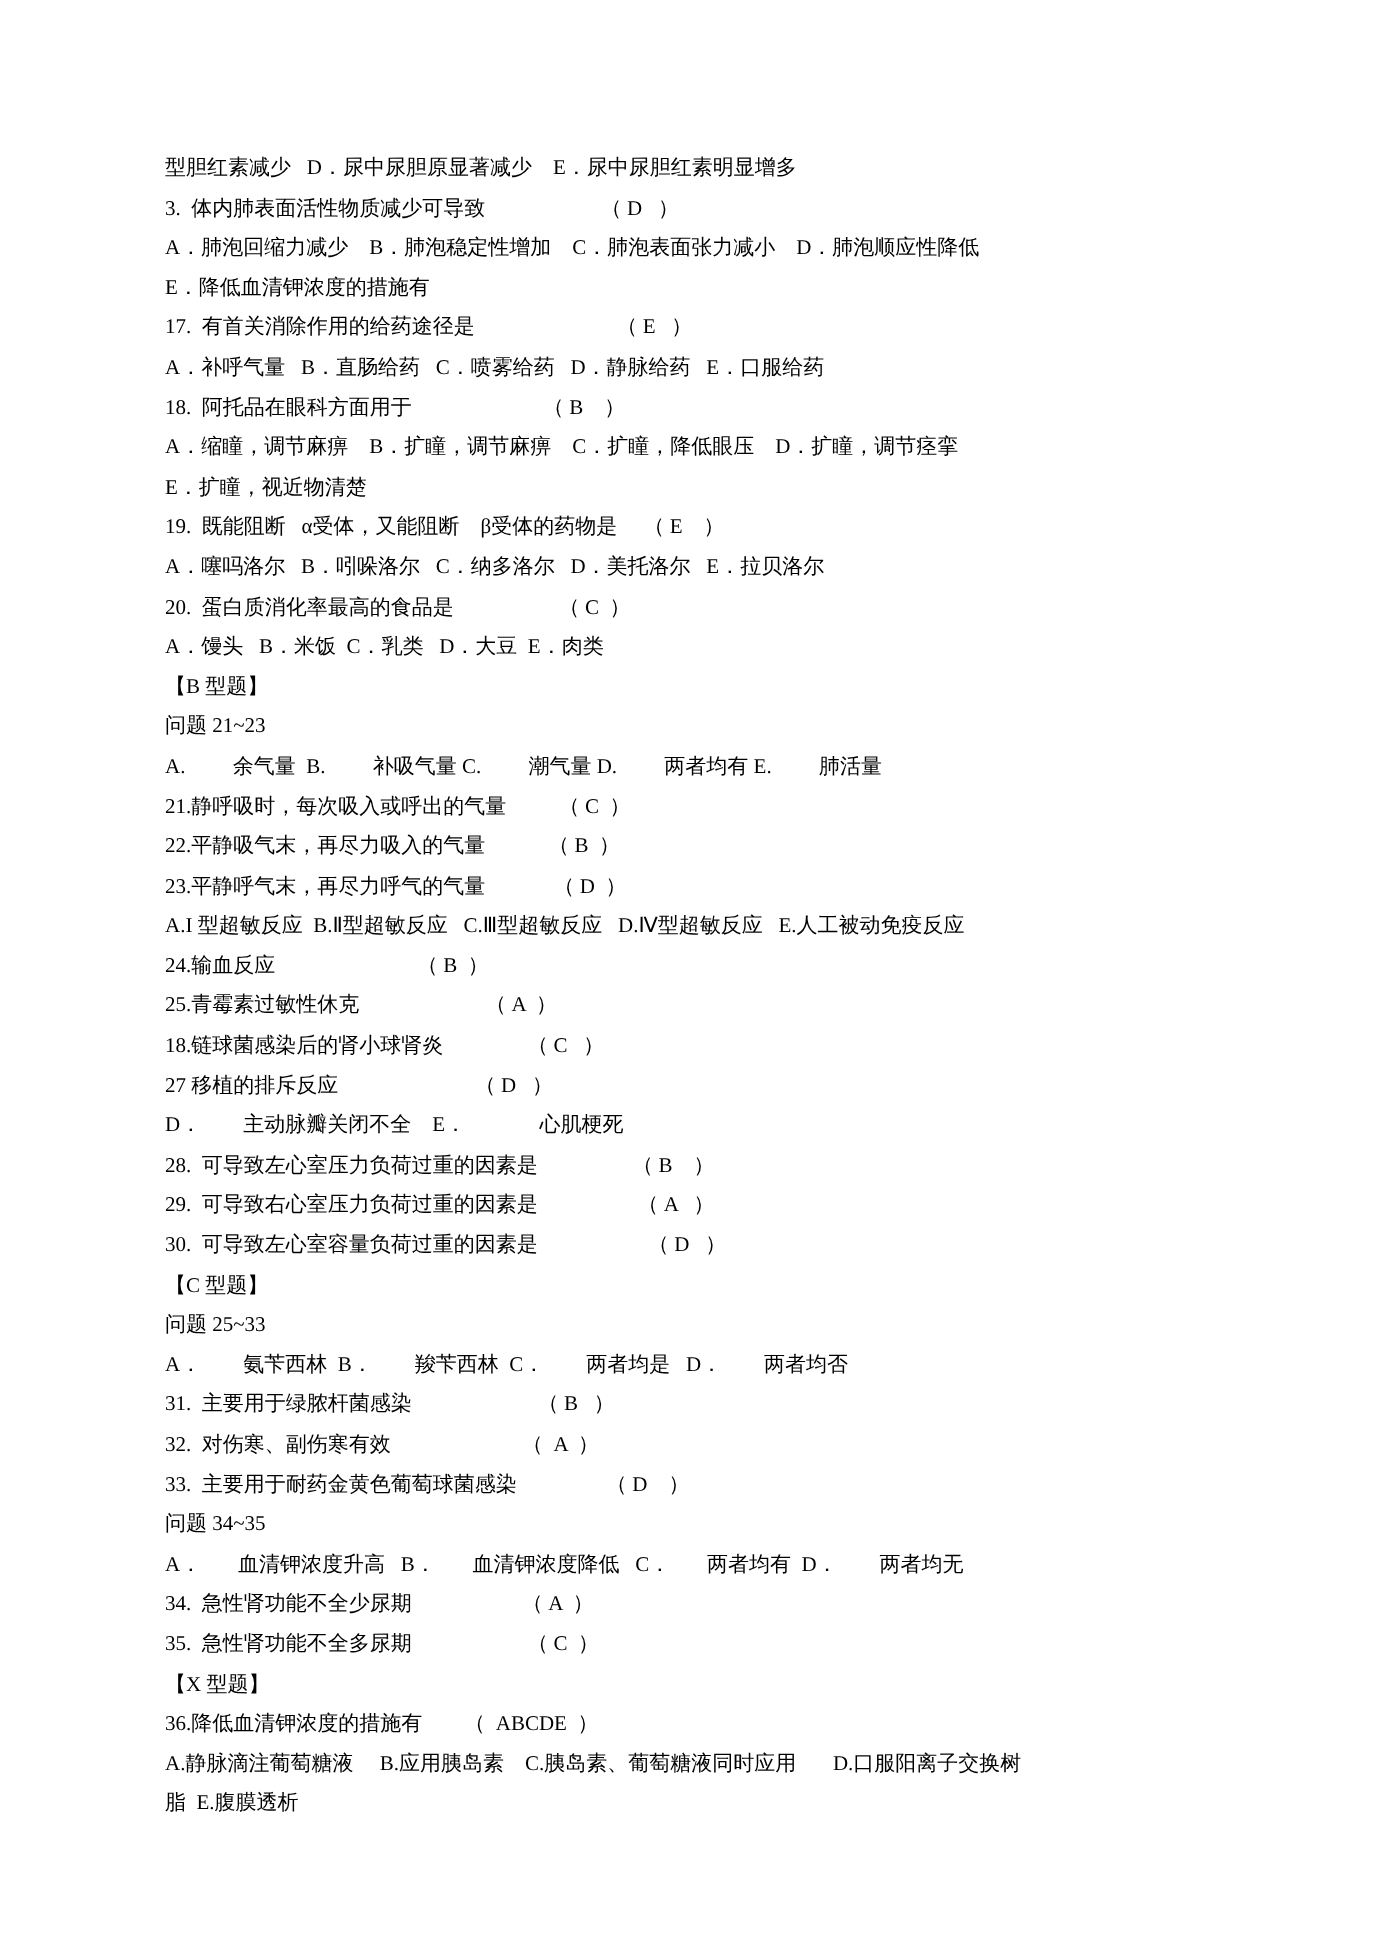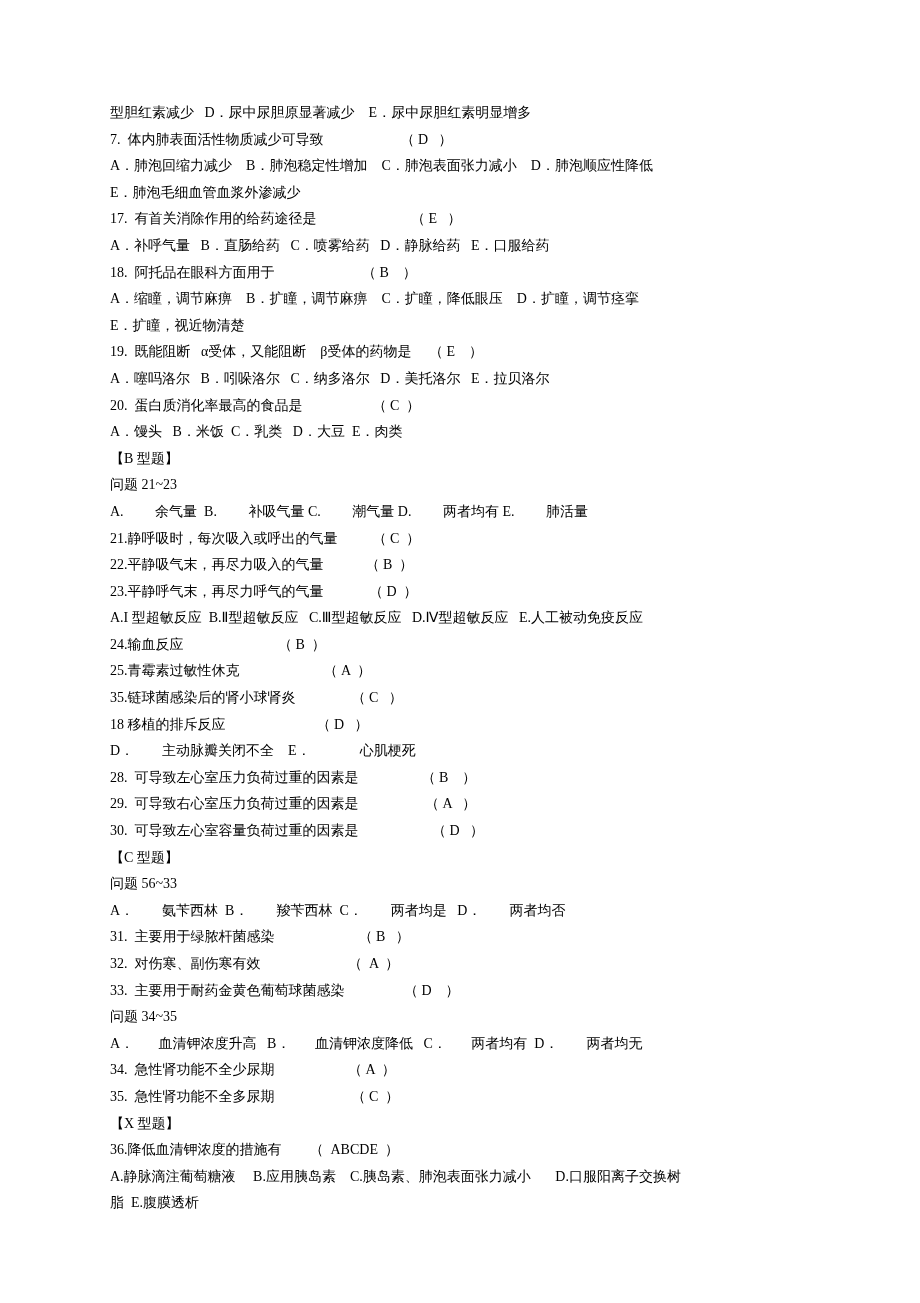--- a/index.html
+++ b/index.html
@@ -13,54 +13,54 @@
     width: 920px;
     box-sizing: border-box;
   }
   .line { white-space: pre-wrap; }
 </style>
 </head>
 <body>
 
 <div id="doc">
     <div class="line">型胆红素减少   D．尿中尿胆原显著减少    E．尿中尿胆红素明显增多</div>
-    <div class="line">7.  体内肺表面活性物质减少可导致                      （ D   ）</div>
+    <div class="line">3.  体内肺表面活性物质减少可导致                      （ D   ）</div>
     <div class="line">A．肺泡回缩力减少    B．肺泡稳定性增加    C．肺泡表面张力减小    D．肺泡顺应性降低</div>
-    <div class="line">E．肺泡毛细血管血浆外渗减少</div>
+    <div class="line">E．降低血清钾浓度的措施有</div>
     <div class="line">17.  有首关消除作用的给药途径是                           （ E   ）</div>
     <div class="line">A．补呼气量   B．直肠给药   C．喷雾给药   D．静脉给药   E．口服给药</div>
     <div class="line">18.  阿托品在眼科方面用于                         （ B    ）</div>
     <div class="line">A．缩瞳，调节麻痹    B．扩瞳，调节麻痹    C．扩瞳，降低眼压    D．扩瞳，调节痉挛</div>
     <div class="line">E．扩瞳，视近物清楚</div>
     <div class="line">19.  既能阻断   α受体，又能阻断    β受体的药物是     （ E    ）</div>
     <div class="line">A．噻吗洛尔   B．吲哚洛尔   C．纳多洛尔   D．美托洛尔   E．拉贝洛尔</div>
     <div class="line">20.  蛋白质消化率最高的食品是                    （ C  ）</div>
     <div class="line">A．馒头   B．米饭  C．乳类   D．大豆  E．肉类</div>
     <div class="line">【B 型题】</div>
     <div class="line">问题 21~23</div>
     <div class="line">A.         余气量  B.         补吸气量 C.         潮气量 D.         两者均有 E.         肺活量</div>
     <div class="line">21.静呼吸时，每次吸入或呼出的气量          （ C  ）</div>
     <div class="line">22.平静吸气末，再尽力吸入的气量            （ B  ）</div>
     <div class="line">23.平静呼气末，再尽力呼气的气量             （ D  ）</div>
     <div class="line">A.I 型超敏反应  B.Ⅱ型超敏反应   C.Ⅲ型超敏反应   D.Ⅳ型超敏反应   E.人工被动免疫反应</div>
     <div class="line">24.输血反应                           （ B  ）</div>
     <div class="line">25.青霉素过敏性休克                        （ A  ）</div>
-    <div class="line">35.链球菌感染后的肾小球肾炎                （ C   ）</div>
-    <div class="line">18 移植的排斥反应                          （ D   ）</div>
+    <div class="line">18.链球菌感染后的肾小球肾炎                （ C   ）</div>
+    <div class="line">27 移植的排斥反应                          （ D   ）</div>
     <div class="line">D．        主动脉瓣关闭不全    E．              心肌梗死</div>
     <div class="line">28.  可导致左心室压力负荷过重的因素是                  （ B    ）</div>
     <div class="line">29.  可导致右心室压力负荷过重的因素是                   （ A   ）</div>
     <div class="line">30.  可导致左心室容量负荷过重的因素是                     （ D   ）</div>
     <div class="line">【C 型题】</div>
-    <div class="line">问题 56~33</div>
+    <div class="line">问题 25~33</div>
     <div class="line">A．        氨苄西林  B．        羧苄西林  C．        两者均是   D．        两者均否</div>
     <div class="line">31.  主要用于绿脓杆菌感染                        （ B   ）</div>
     <div class="line">32.  对伤寒、副伤寒有效                         （  A  ）</div>
     <div class="line">33.  主要用于耐药金黄色葡萄球菌感染                 （ D    ）</div>
     <div class="line">问题 34~35</div>
     <div class="line">A．       血清钾浓度升高   B．       血清钾浓度降低   C．       两者均有  D．        两者均无</div>
     <div class="line">34.  急性肾功能不全少尿期                     （ A  ）</div>
     <div class="line">35.  急性肾功能不全多尿期                      （ C  ）</div>
     <div class="line">【X 型题】</div>
     <div class="line">36.降低血清钾浓度的措施有        （  ABCDE  ）</div>
-    <div class="line">A.静脉滴注葡萄糖液     B.应用胰岛素    C.胰岛素、肺泡表面张力减小       D.口服阳离子交换树</div>
+    <div class="line">A.静脉滴注葡萄糖液     B.应用胰岛素    C.胰岛素、葡萄糖液同时应用       D.口服阳离子交换树</div>
     <div class="line">脂  E.腹膜透析</div>
   </div>
 
 </body></html>

